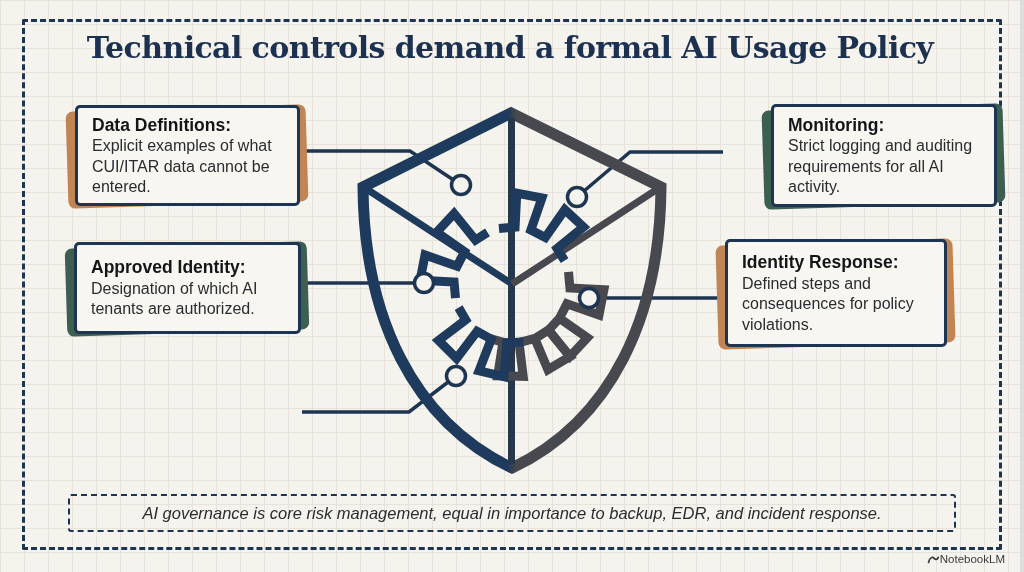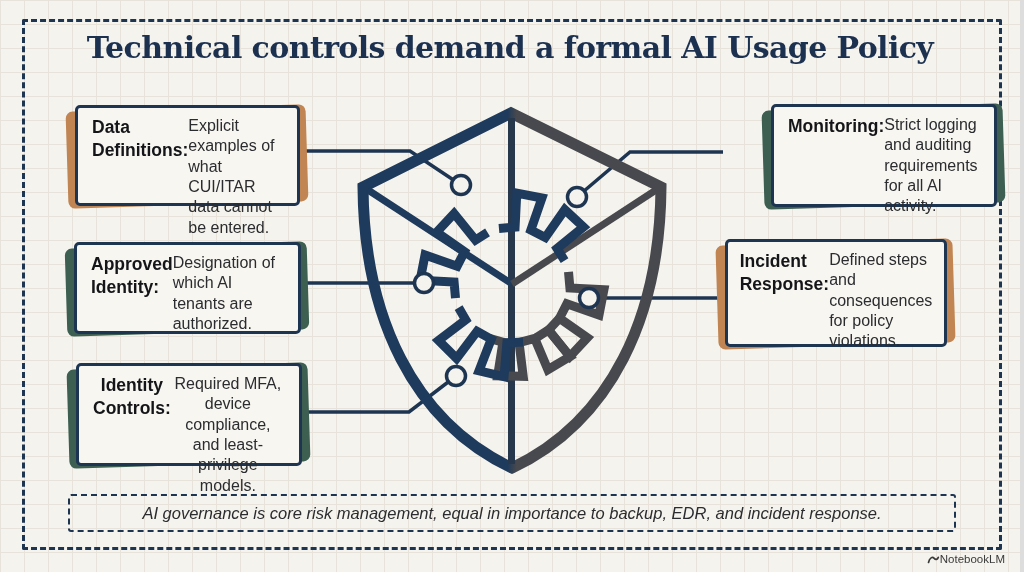--- a/index.html
+++ b/index.html
@@ -25,21 +25,21 @@
   .callout{position:absolute;}
   .callout .accent{
     position:absolute;left:-8px;right:-7px;top:3px;bottom:1px;
     border-radius:7px;transform:rotate(-1.8deg);
   }
   .accent-orange{background:var(--accent-orange);}
   .accent-green{background:var(--accent-green);}
   .callout .card{
     position:absolute;inset:0;box-sizing:border-box;
     background:var(--box-bg);border:3px solid var(--navy);border-radius:5px;
-    padding:8px 14px;display:flex;justify-content:center;
+    padding:8px 14px;display:flex;flex-direction:column;justify-content:center;
   }
   .callout-heading{font-weight:700;font-size:17.5px;line-height:1.3;color:var(--heading-color);}
   .callout-body{font-size:16px;line-height:1.27;color:var(--body-color);}
   .align-center .card{text-align:center;}
   .footer-note{
     position:absolute;left:68px;top:494px;width:888px;height:38px;
     box-sizing:border-box;border:2px dashed var(--navy);border-radius:3px;
     display:flex;align-items:center;justify-content:center;
     font-size:16.5px;color:var(--body-color);background:transparent;font-style:italic;
   }
@@ -107,40 +107,33 @@
   </div>
 
   <div class="callout" style="left:74px;top:242px;width:227px;height:92px;">
     <div class="accent accent-green"></div>
     <div class="card">
       <div class="callout-heading">Approved Identity:</div>
       <div class="callout-body">Designation of which AI tenants are authorized.</div>
     </div>
   </div>
 
-  <div class="callout align-center" style="left:76px;top:363px;width:226px;height:103px;">
-    <div class="accent accent-green"></div>
-    <div class="card">
-      <div class="callout-heading">Identity Controls:</div>
-      <div class="callout-body">Required MFA, device compliance, and least-privilege models.</div>
-    </div>
-  </div>
 
   <div class="callout" style="left:723px;top:104px;width:226px;height:103px;margin-left:48px;">
     <div class="accent accent-green"></div>
     <div class="card">
       <div class="callout-heading">Monitoring:</div>
       <div class="callout-body">Strict logging and auditing requirements for all AI activity.</div>
     </div>
   </div>
 
   <div class="callout" style="left:725px;top:239px;width:222px;height:108px;">
     <div class="accent accent-orange"></div>
     <div class="card">
-      <div class="callout-heading">Incident Response:</div>
+      <div class="callout-heading">Identity Response:</div>
       <div class="callout-body">Defined steps and consequences for policy violations.</div>
     </div>
   </div>
 
   <div class="footer-note">AI governance is core risk management, equal in importance to backup, EDR, and incident response.</div>
 
   <div class="watermark">
     <svg width="13" height="11" viewBox="0 0 13 11">
       <path d="M1.5 8.5 C2.5 3.5 5.5 2.5 7.2 4.4 C8.6 6 10.4 5.6 11.3 3.4" fill="none" stroke="#3a3a3a" stroke-width="1.7" stroke-linecap="round"></path>
     </svg>

